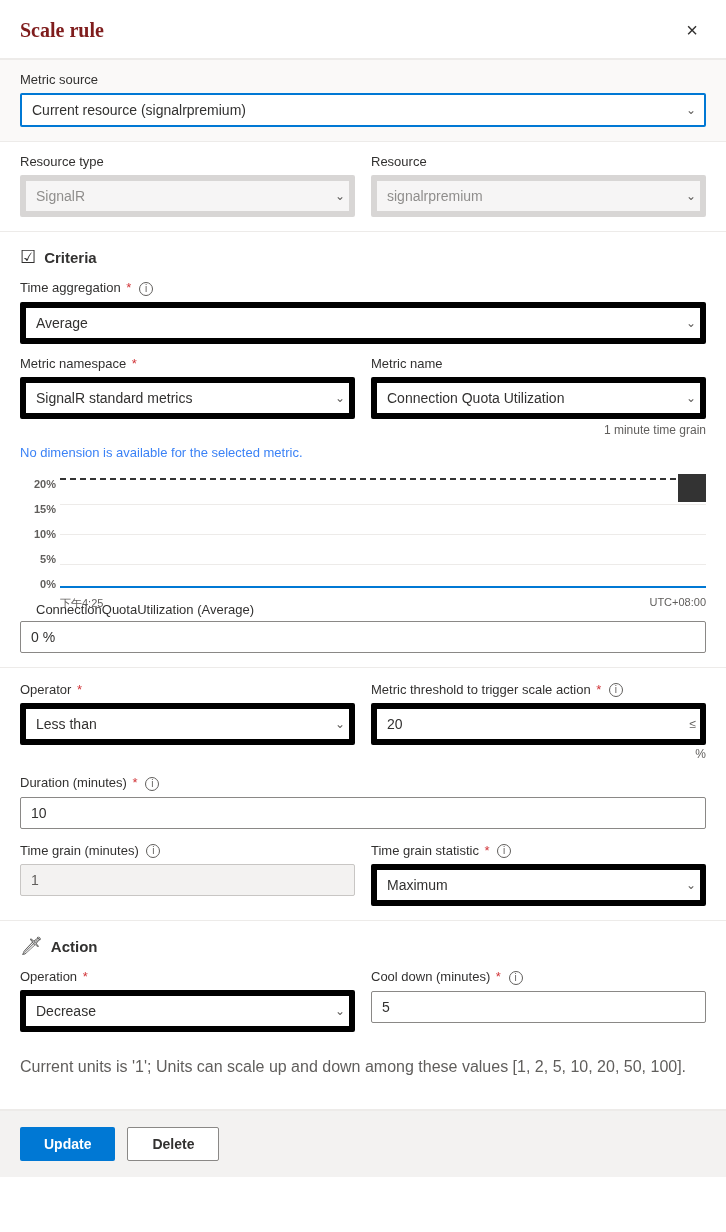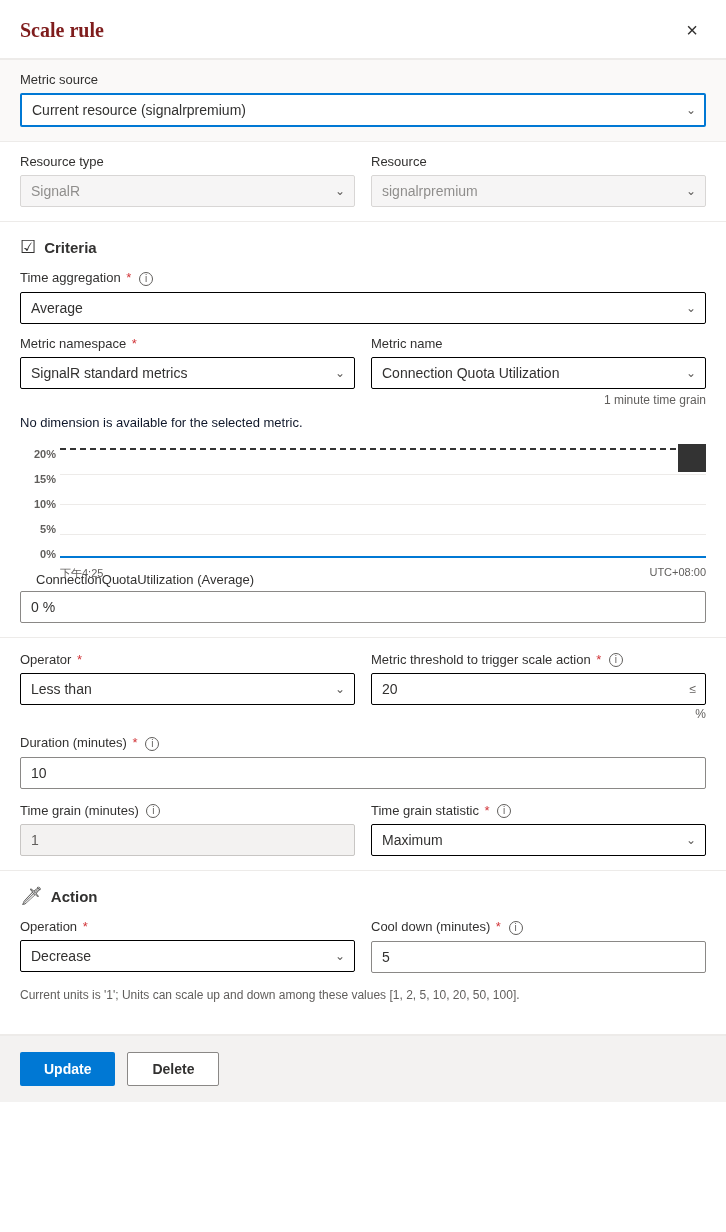--- a/index.html
+++ b/index.html
@@ -71,21 +71,21 @@
       margin-left: 4px;
       vertical-align: middle;
     }
     .select-wrapper {
       position: relative;
       width: 100%;
     }
     .select-box {
       width: 100%;
       padding: 7px 32px 7px 10px;
-      border: 1px solid #000000;
+      border: 6px solid #000000;
       background: #fff;
       font-size: 14px;
       color: #323130;
       appearance: none;
       -webkit-appearance: none;
       cursor: pointer;
       border-radius: 2px;
       outline: none;
     }
     .select-box.blue-border {
@@ -128,21 +128,21 @@
       color: #323130;
     }
     .time-grain-note {
       text-align: right;
       font-size: 12px;
       color: #605e5c;
       margin-top: 4px;
     }
     .no-dimension-note {
       font-size: 13px;
-      color: #0f172a;
+      color: #3b82f6;
       margin-top: 8px;
     }
     .chart-area {
       margin: 14px 0 0 0;
       position: relative;
       height: 120px;
       background: #fff;
     }
     .chart-inner {
       position: relative;
@@ -236,23 +236,23 @@
     .action-icon {
       font-size: 18px;
       color: #323130;
     }
     .action-title {
       font-size: 15px;
       font-weight: 600;
       color: #323130;
     }
     .helper-text {
-      font-size: 12px;
-      color: #605e5c;
-      margin-top: 13px;
+      font-size: 16px;
+      color: #605e5c;
+      margin-top: 23px;
       line-height: 1.5;
     }
     .footer-bar {
       background: #f3f2f1;
       padding: 16px 20px;
       display: flex;
       gap: 12px;
       border-top: 1px solid #edebe9;
     }
     .btn-primary {

